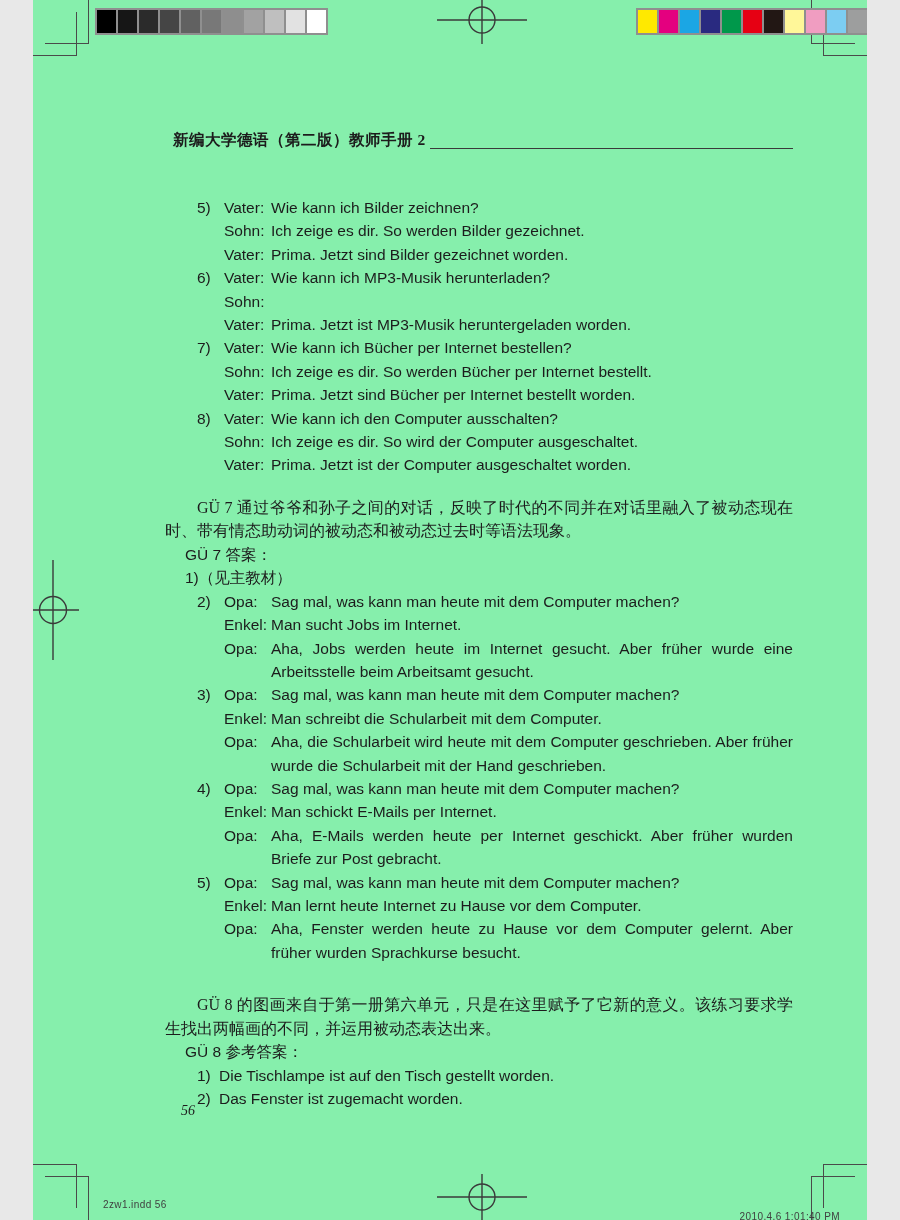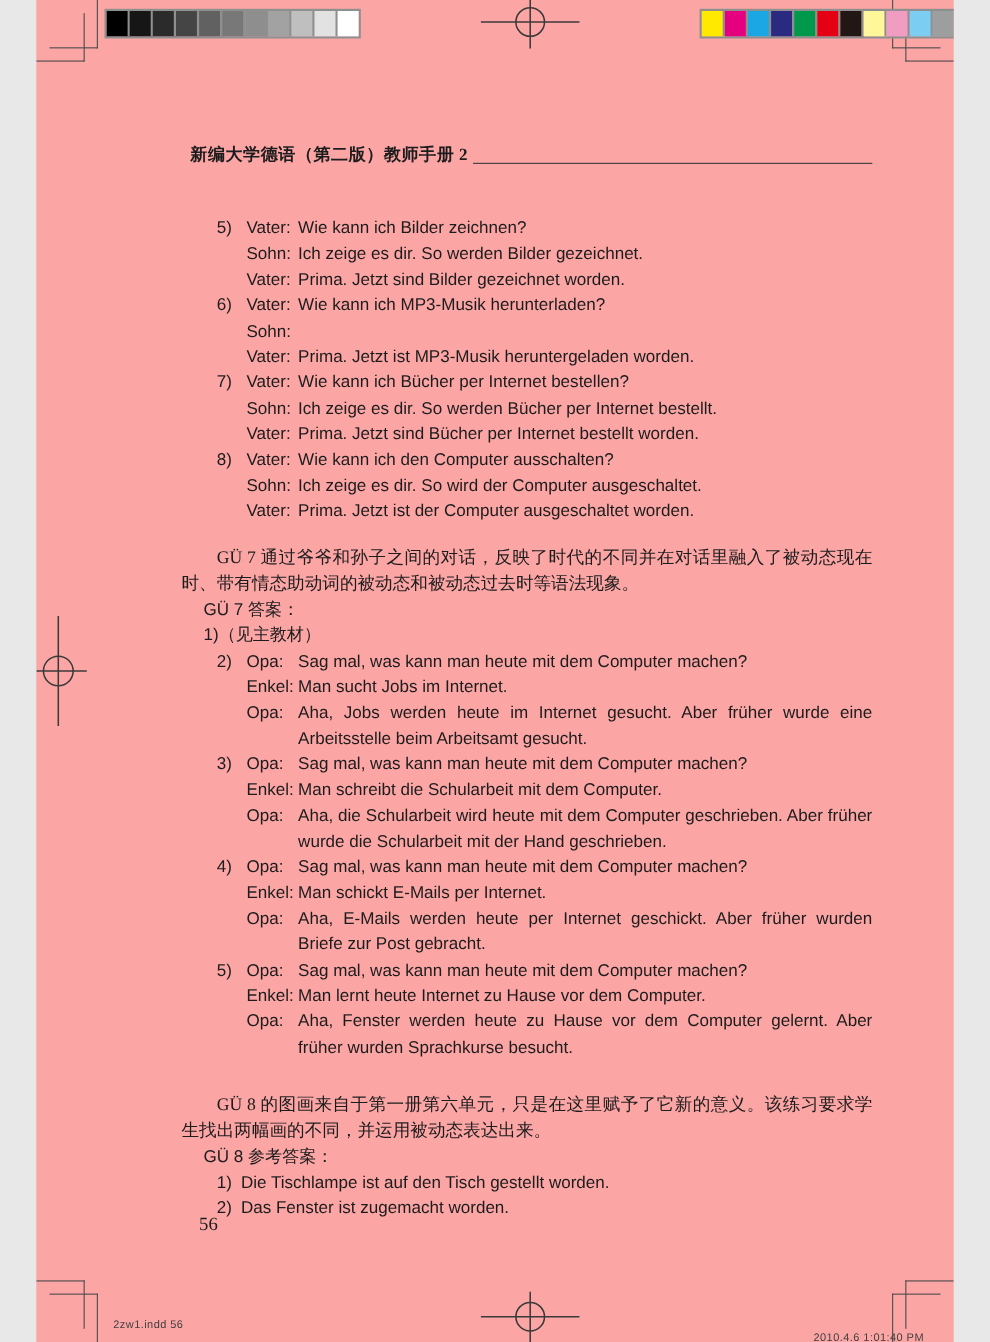--- a/index.html
+++ b/index.html
@@ -1,18 +1,18 @@
 <!DOCTYPE html>
 <html><head>
 <meta charset="utf-8">
 <style>
   html,body { margin:0; padding:0; background:#e8e8e8; }
   .page {
     position:relative; width:834px; height:1220px; margin:0 auto;
-    background:#fca5a5; overflow:hidden; color:#1c1c1c;
+    background:#86efac; overflow:hidden; color:#1c1c1c;
     font-family:"Liberation Sans", sans-serif;
   }
 
   
   .trim { position:absolute; width:43px; height:43px; }
   .trim.tl-a { left:12px; top:0;    border-right:1px solid #4a4a4a; border-bottom:1px solid #4a4a4a; }
   .trim.tl-b { left:0;    top:12px; border-right:1px solid #4a4a4a; border-bottom:1px solid #4a4a4a; }
   .trim.tr-a { right:12px; top:0;    border-left:1px solid #4a4a4a; border-bottom:1px solid #4a4a4a; }
   .trim.tr-b { right:0;    top:12px; border-left:1px solid #4a4a4a; border-bottom:1px solid #4a4a4a; }
   .trim.bl-a { left:12px; bottom:0;    border-right:1px solid #4a4a4a; border-top:1px solid #4a4a4a; }
@@ -52,21 +52,21 @@
   .cn-para.gu8 { margin-top:29px; }
 
   .cn-heading { font-family:"Liberation Sans", sans-serif; font-size:15.5px;
                 margin-left:20px; }
   .ans-row { display:flex; }
   .ans-num { width:22px; margin-left:32px; flex:none; }
   .ans-text { flex:1; }
 
   
   .page-number { position:absolute; left:148px; top:1103px;
-                 font-family:"Liberation Serif", serif; font-size:17px; }
+                 font-family:"Liberation Serif", serif; font-size:14px;font-style:italic; }
   .slug { position:absolute; top:1199px; font-size:10px; color:#3f3f3f;
           letter-spacing:0.4px; }
   .slug.left { left:70px; }
   .slug.right { right:27px;margin-top:12px; }
 </style>
 </head>
 <body>
 
 <div class="page">
 

